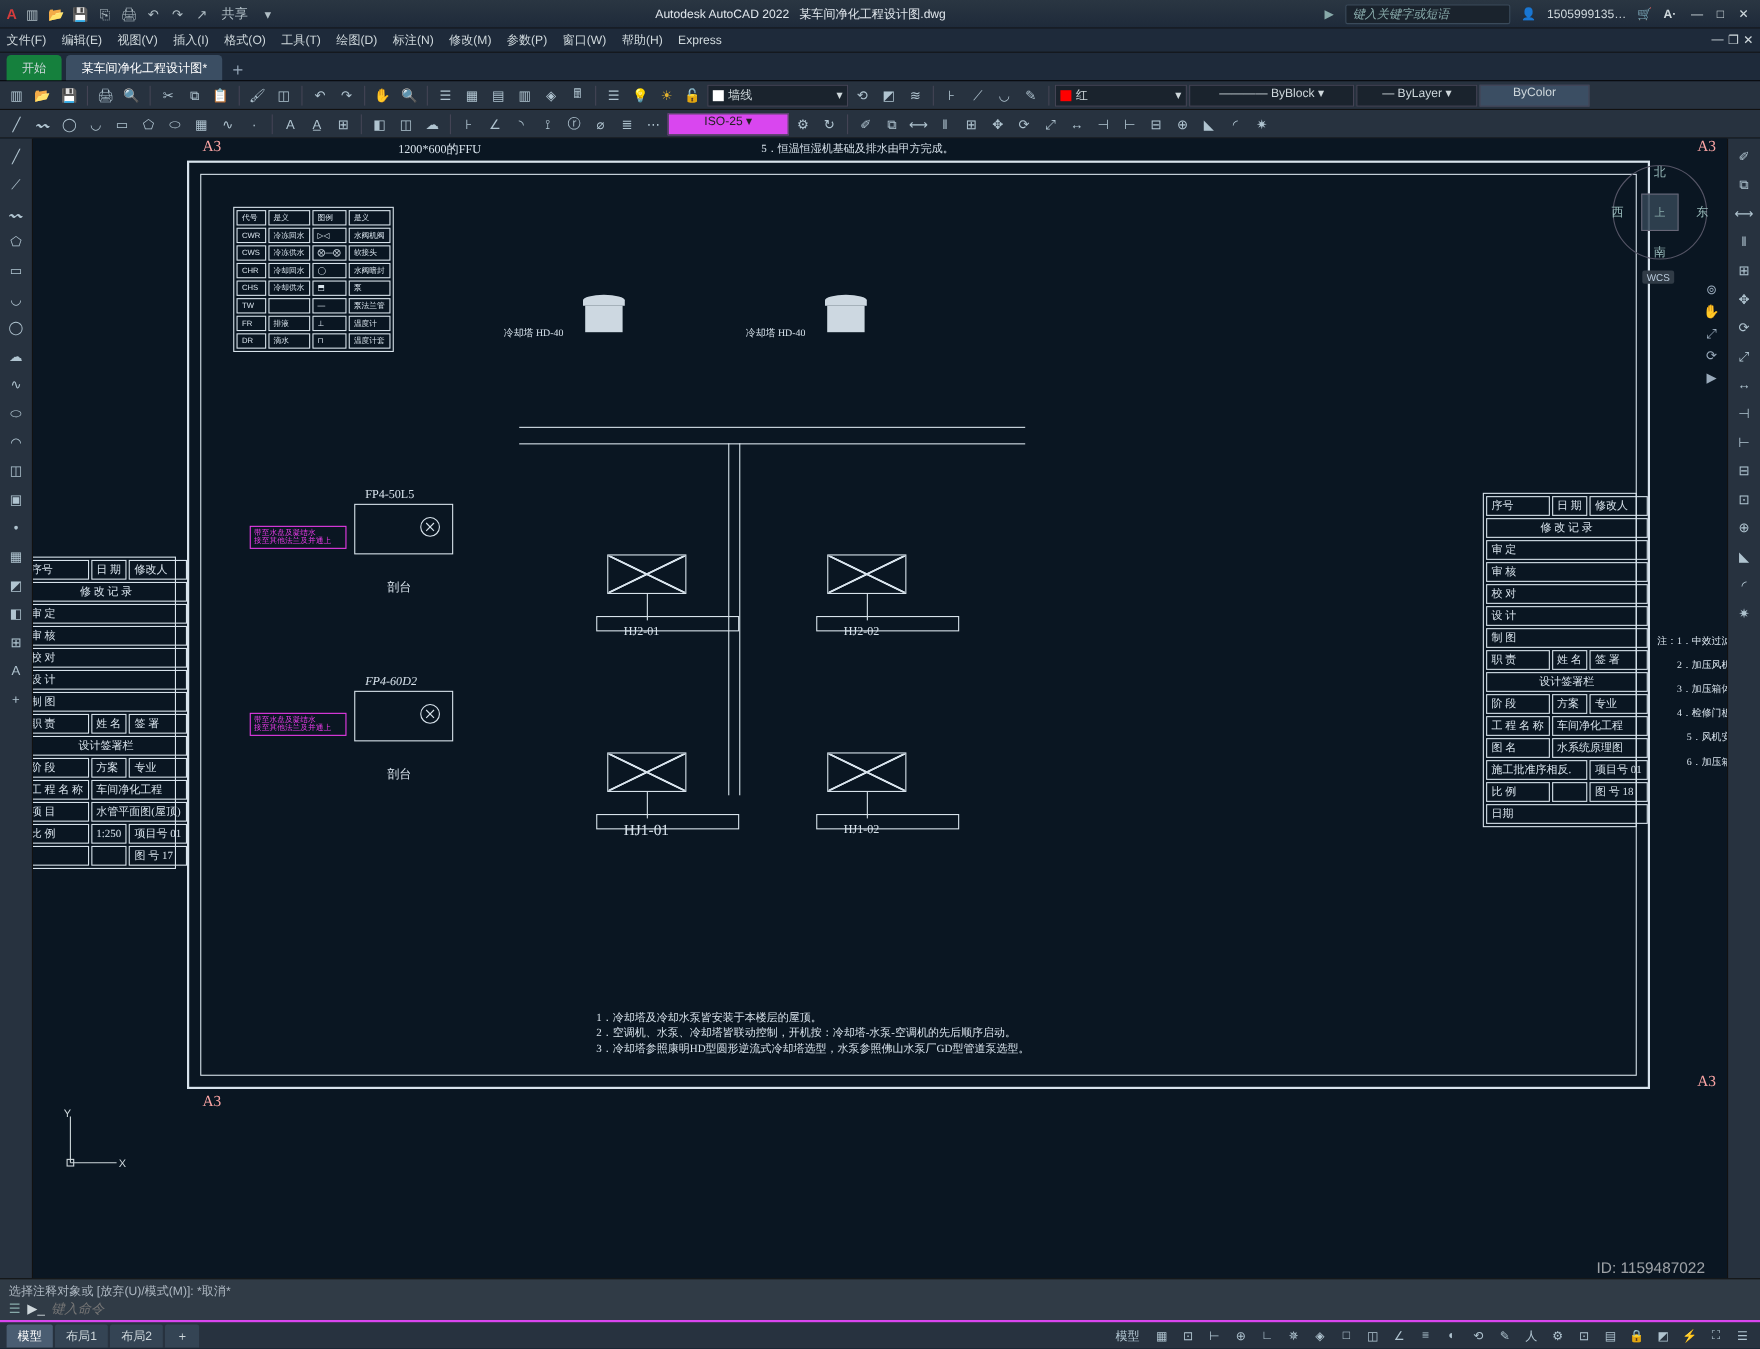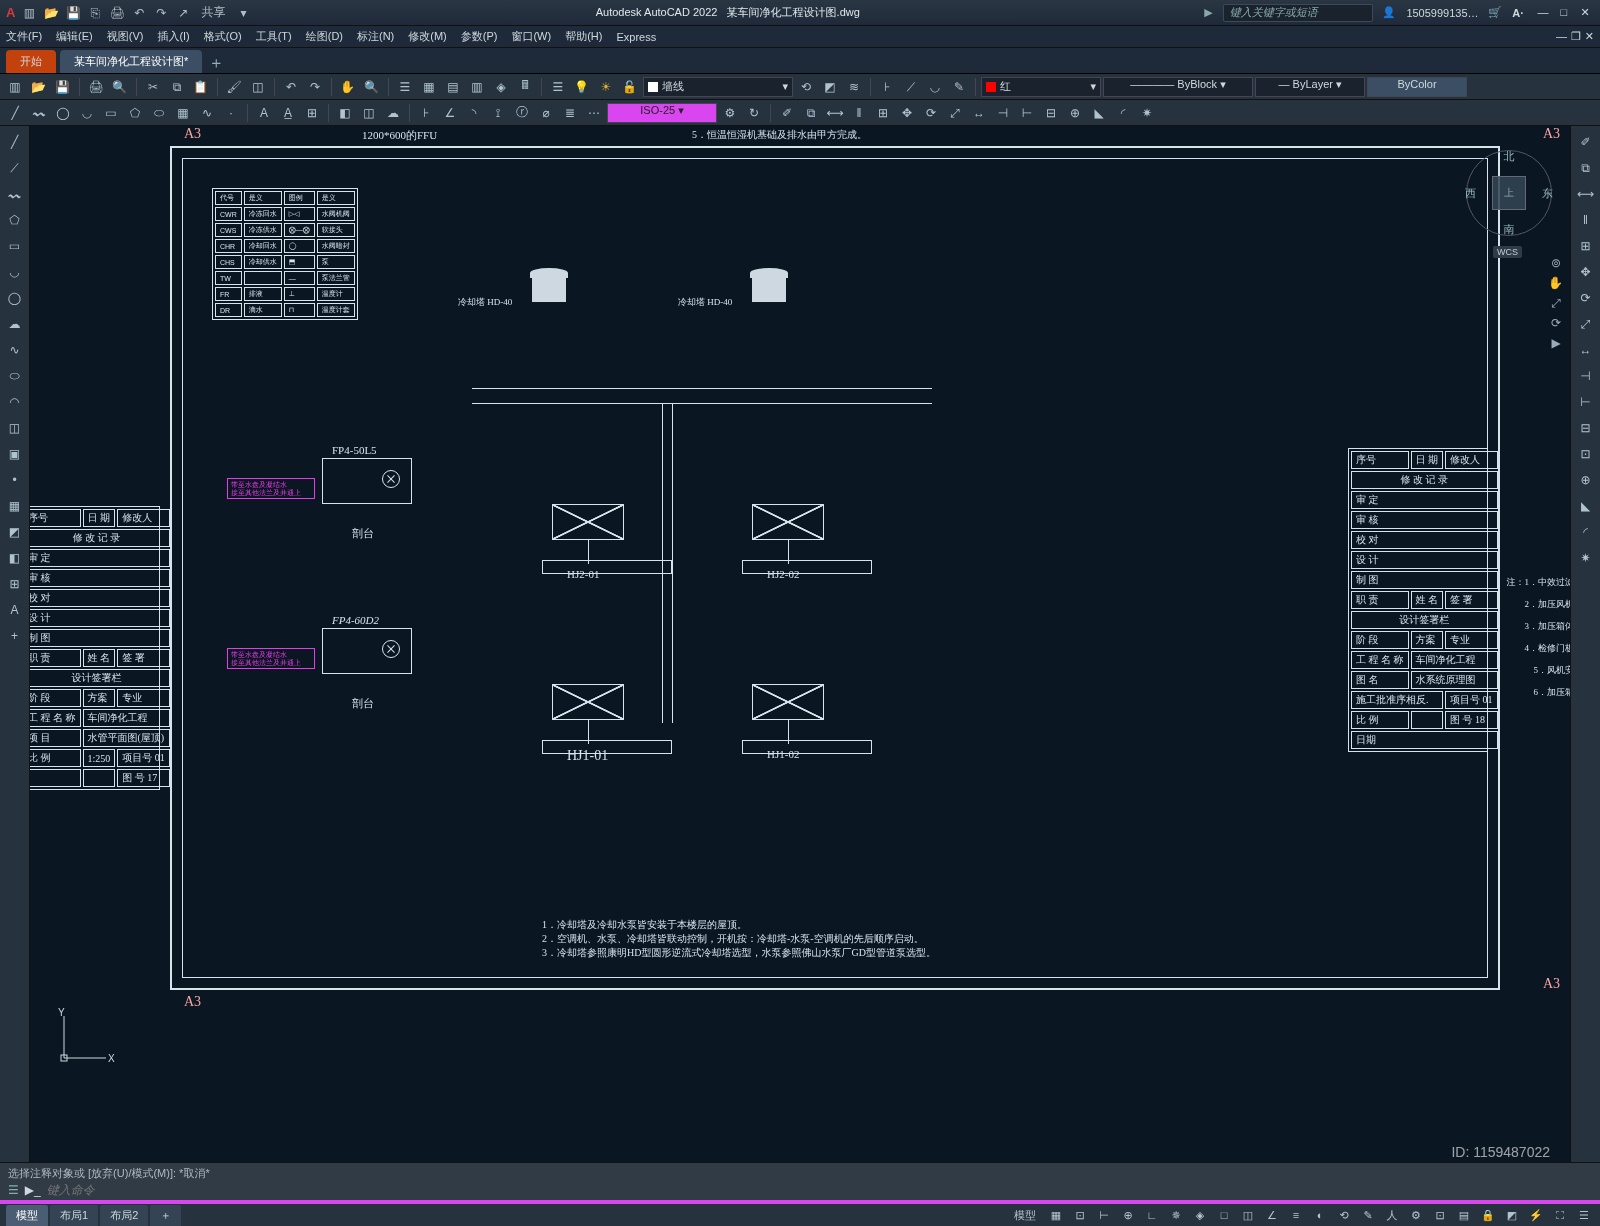--- a/index.html
+++ b/index.html
@@ -15,21 +15,21 @@
   .title-bar .right { display: flex; align-items: center; gap: 10px; }
   .win-ctrls span { display: inline-block; width: 18px; text-align: center; cursor: pointer; }
   
   
   .menu-bar { height: 22px; display: flex; align-items: center; padding: 0 6px; font-size: 11px; gap: 14px; background: #1e2a3a; border-bottom: 1px solid #111; }
   .menu-bar span { color: #cfd8dc; cursor: pointer; }
   .menu-bar .win-mdi { margin-left: auto; display: flex; gap: 4px; }
   
   
   .file-tabs { height: 26px; display: flex; align-items: flex-end; padding: 0 6px; background: #1e2a3a; border-bottom: 1px solid #000; }
-  .file-tabs .tab { padding: 4px 14px; font-size: 11px; background: #c2410c; border-top-left-radius: 4px; border-top-right-radius: 4px; margin-right: 4px; cursor: pointer; }
+  .file-tabs .tab { padding: 4px 14px; font-size: 11px; background: #15803d; border-top-left-radius: 4px; border-top-right-radius: 4px; margin-right: 4px; cursor: pointer; }
   .file-tabs .tab.active { background: #3b4e63; color:#fff; }
   .file-tabs .plus { width: 20px; height: 20px; display: inline-flex; align-items:center; justify-content:center; cursor:pointer; color:#9ab; }
   
   
   .toolbar { display: flex; align-items: center; padding: 2px 4px; gap: 2px; background: #27323f; border-bottom: 1px solid #111; height: 26px; }
   .tbtn { width: 22px; height: 22px; display: inline-flex; align-items:center; justify-content:center; font-size: 12px; color: #b0c4d0; border-radius:2px; cursor:pointer; }
   .tsep { width:1px; height:18px; background:#445; margin:0 3px; }
   .layer-ctrl { display:flex; align-items:center; gap:2px; }
   .layer-sel { height:20px; background:#1a232d; border:1px solid #445; color:#cfd8dc; font-size:11px; padding:0 4px; display:flex; align-items:center; gap:4px; cursor:pointer; }
   .layer-sel .sw { width:10px; height:10px; display:inline-block; }
@@ -86,21 +86,21 @@
   .big-wm { position:absolute; right:20px; bottom:30px; font-size:56px; color:rgba(255,255,255,.38); font-family:"SimSun",serif; pointer-events:none; text-shadow:0 0 6px #000; }
   .id-badge { position:absolute; right:20px; bottom:10px; font-size:14px; color:rgba(255,255,255,.6); }
   
   
   .cmdline { position:absolute; left:0; right:0; bottom:26px; background:#303b46; border-top:1px solid #111; font-size:12px; color:#cfd8dc; padding:3px 8px; }
   .cmdline .hist { color:#aeb8c2; font-size:11px; margin-bottom:2px; }
   .cmdline .inp { display:flex; align-items:center; gap:6px; }
   .cmdline .inp input { flex:1; background:transparent; border:none; color:#cfd8dc; font-size:12px; font-style:italic; outline:none; }
   
   
-  .status-bar { position:absolute; left:0; right:0; bottom:0; height:26px; background:#27323f; border-top:4px solid #d946ef; display:flex; align-items:center; font-size:11px; padding:0 6px; gap:6px; }
+  .status-bar { position:absolute; left:0; right:0; bottom:0; height:26px; background:#27323f; border-top:2px solid #d946ef; display:flex; align-items:center; font-size:11px; padding:0 6px; gap:6px; }
   .status-bar .ltabs { display:flex; gap:2px; }
   .status-bar .lt { padding:3px 10px; background:#344454; cursor:pointer; border-radius:2px 2px 0 0; }
   .status-bar .lt.active { background:#4a5d72; color:#fff; }
   .status-bar .right-cluster { margin-left:auto; display:flex; gap:4px; align-items:center; }
   .sbtn { width:20px; height:20px; display:inline-flex; align-items:center; justify-content:center; color:#b0c4d0; cursor:pointer; border-radius:2px; }
 </style>
 </head>
 <body>
 
 <div class="title-bar">
@@ -190,21 +190,21 @@
   <span class="tbtn">▥</span>
   <span class="tbtn">◈</span>
   <span class="tbtn">🖩</span>
   <span class="tsep"></span>
 
   <span class="layer-ctrl">
     <span class="tbtn">☰</span>
     <span class="tbtn" style="color:#e0b030;">💡</span>
     <span class="tbtn" style="color:#e0b030;">☀</span>
     <span class="tbtn" style="color:#6bb8ff;">🔓</span>
-    <span class="layer-sel" style="width:150px;">
+    <span class="layer-sel" style="width:128px;">
       <span class="sw" style="background:#fff;"></span>
       <span>墙线</span>
       <span style="margin-left:auto;">▾</span>
     </span>
   </span>
   <span class="tbtn">⟲</span>
   <span class="tbtn">◩</span>
   <span class="tbtn">≋</span>
   <span class="tsep"></span>
   <span class="tbtn">⊦</span>

